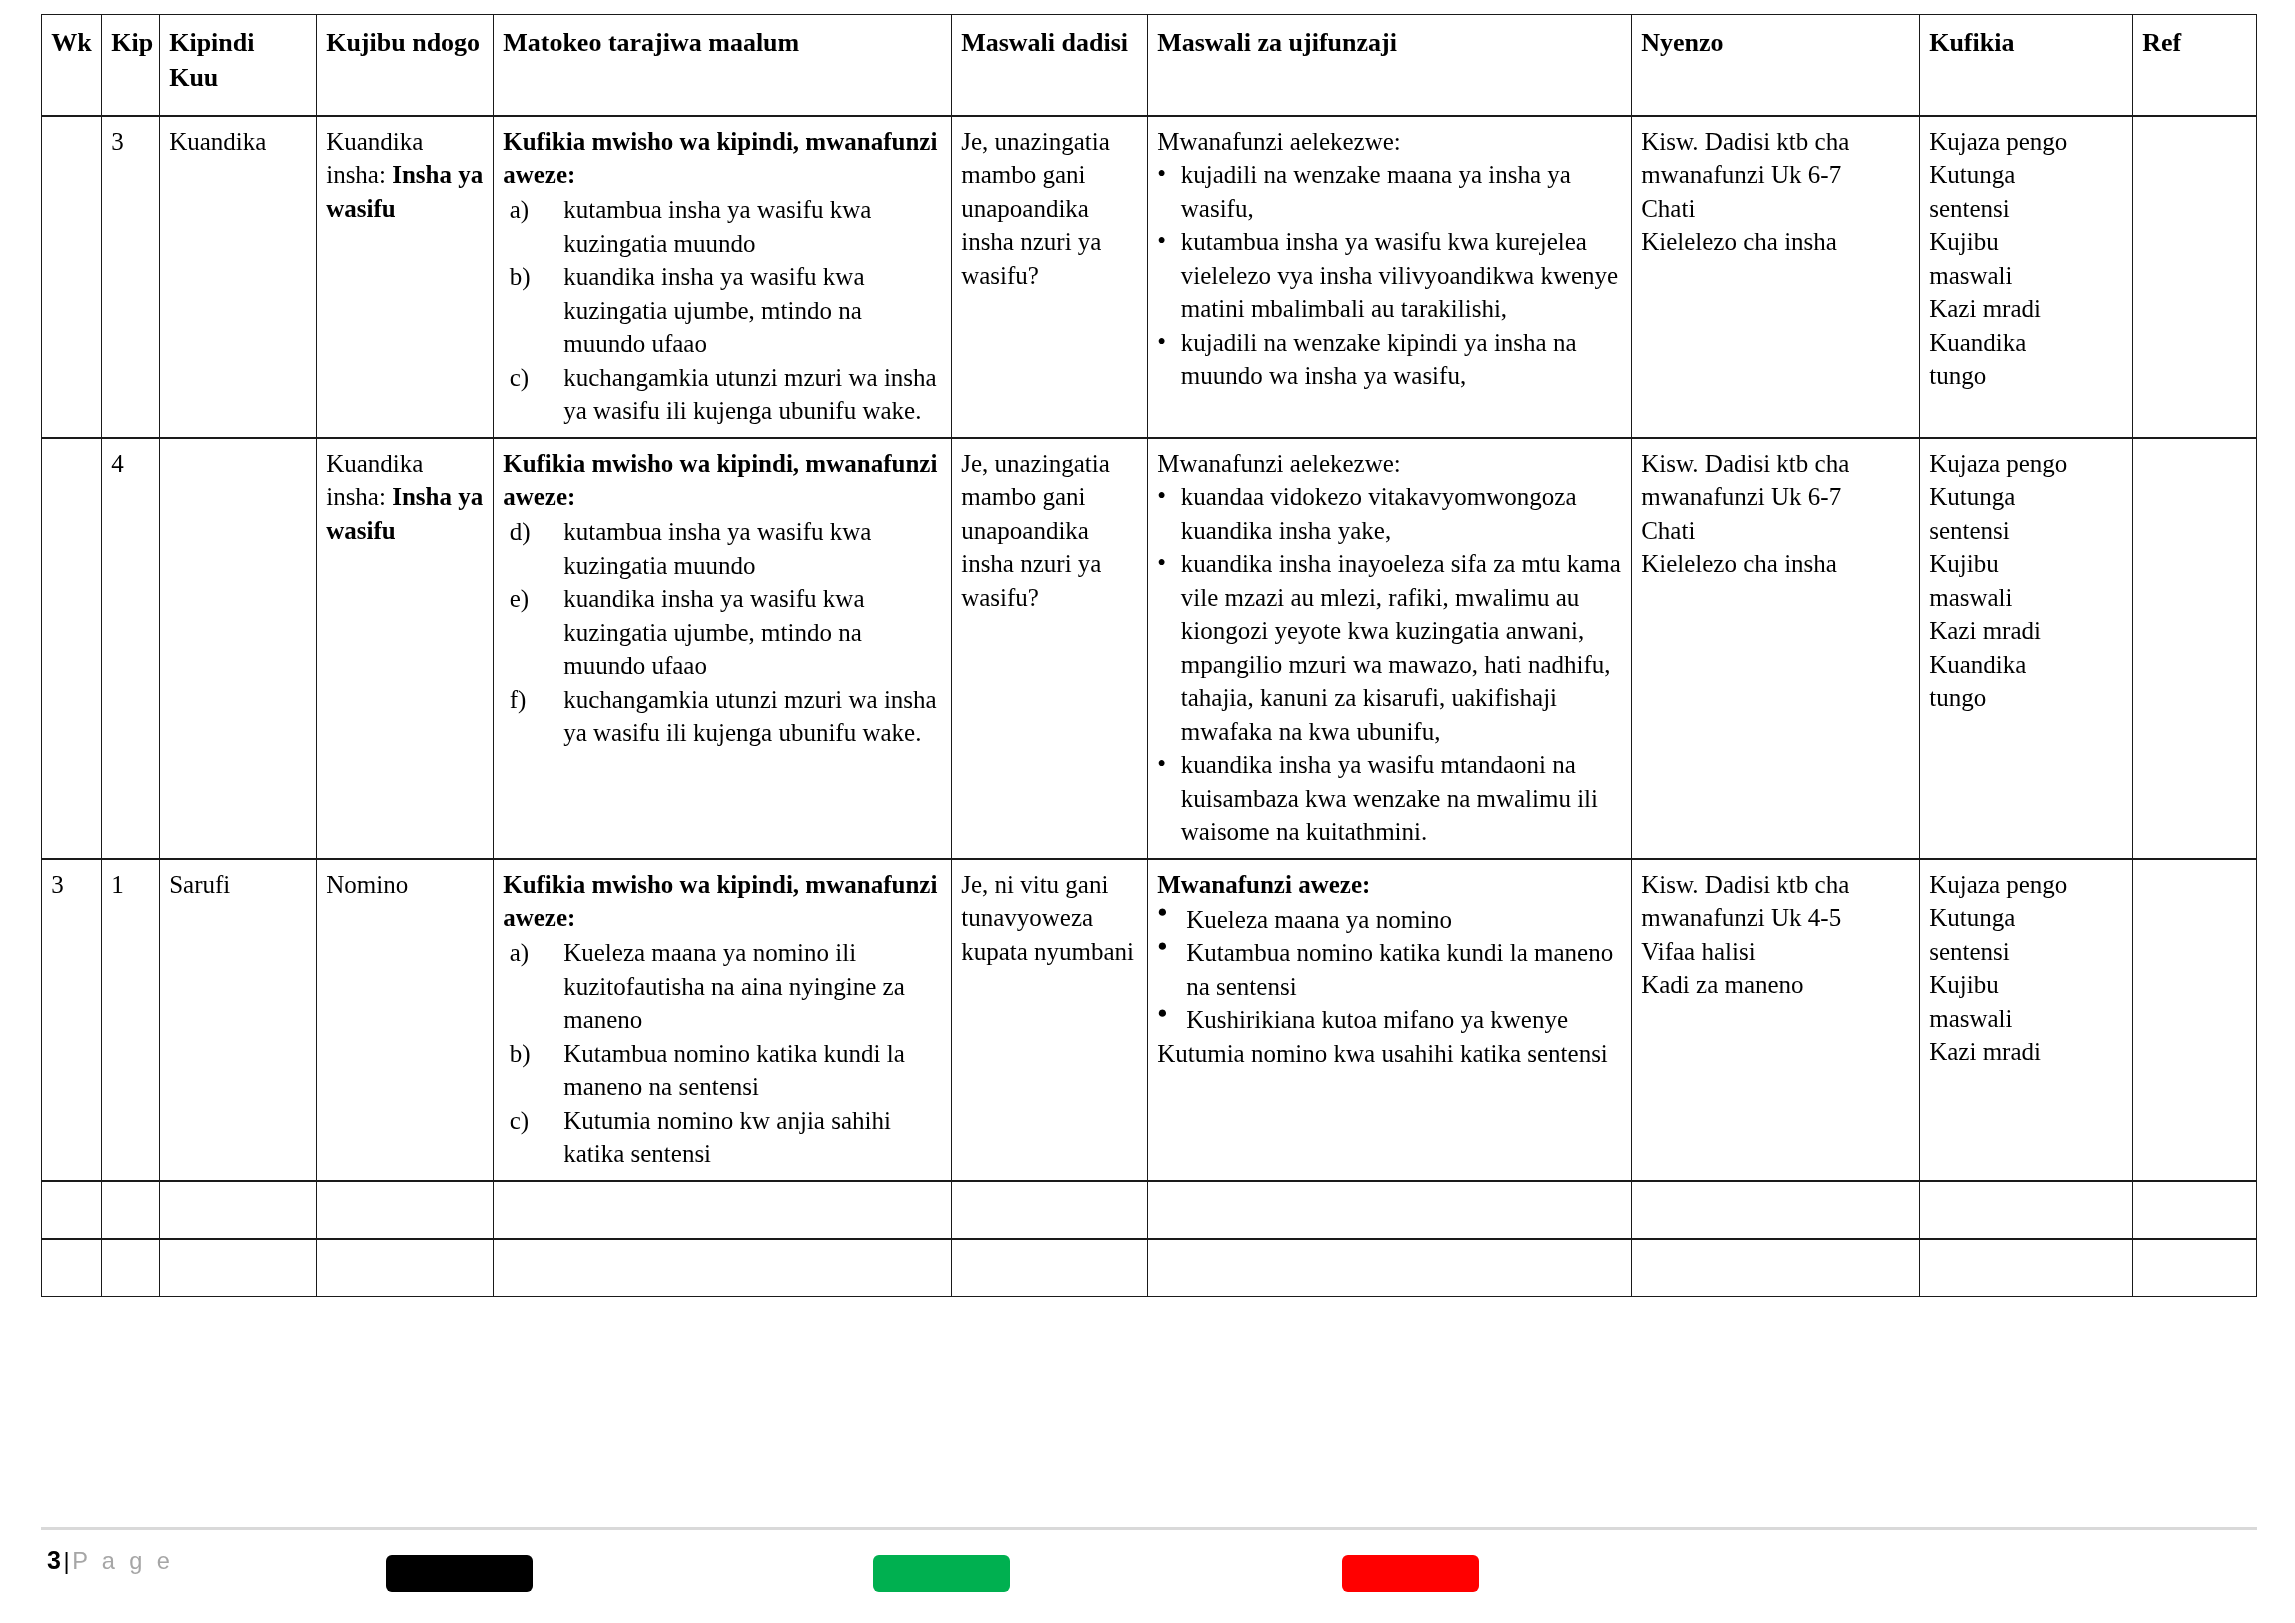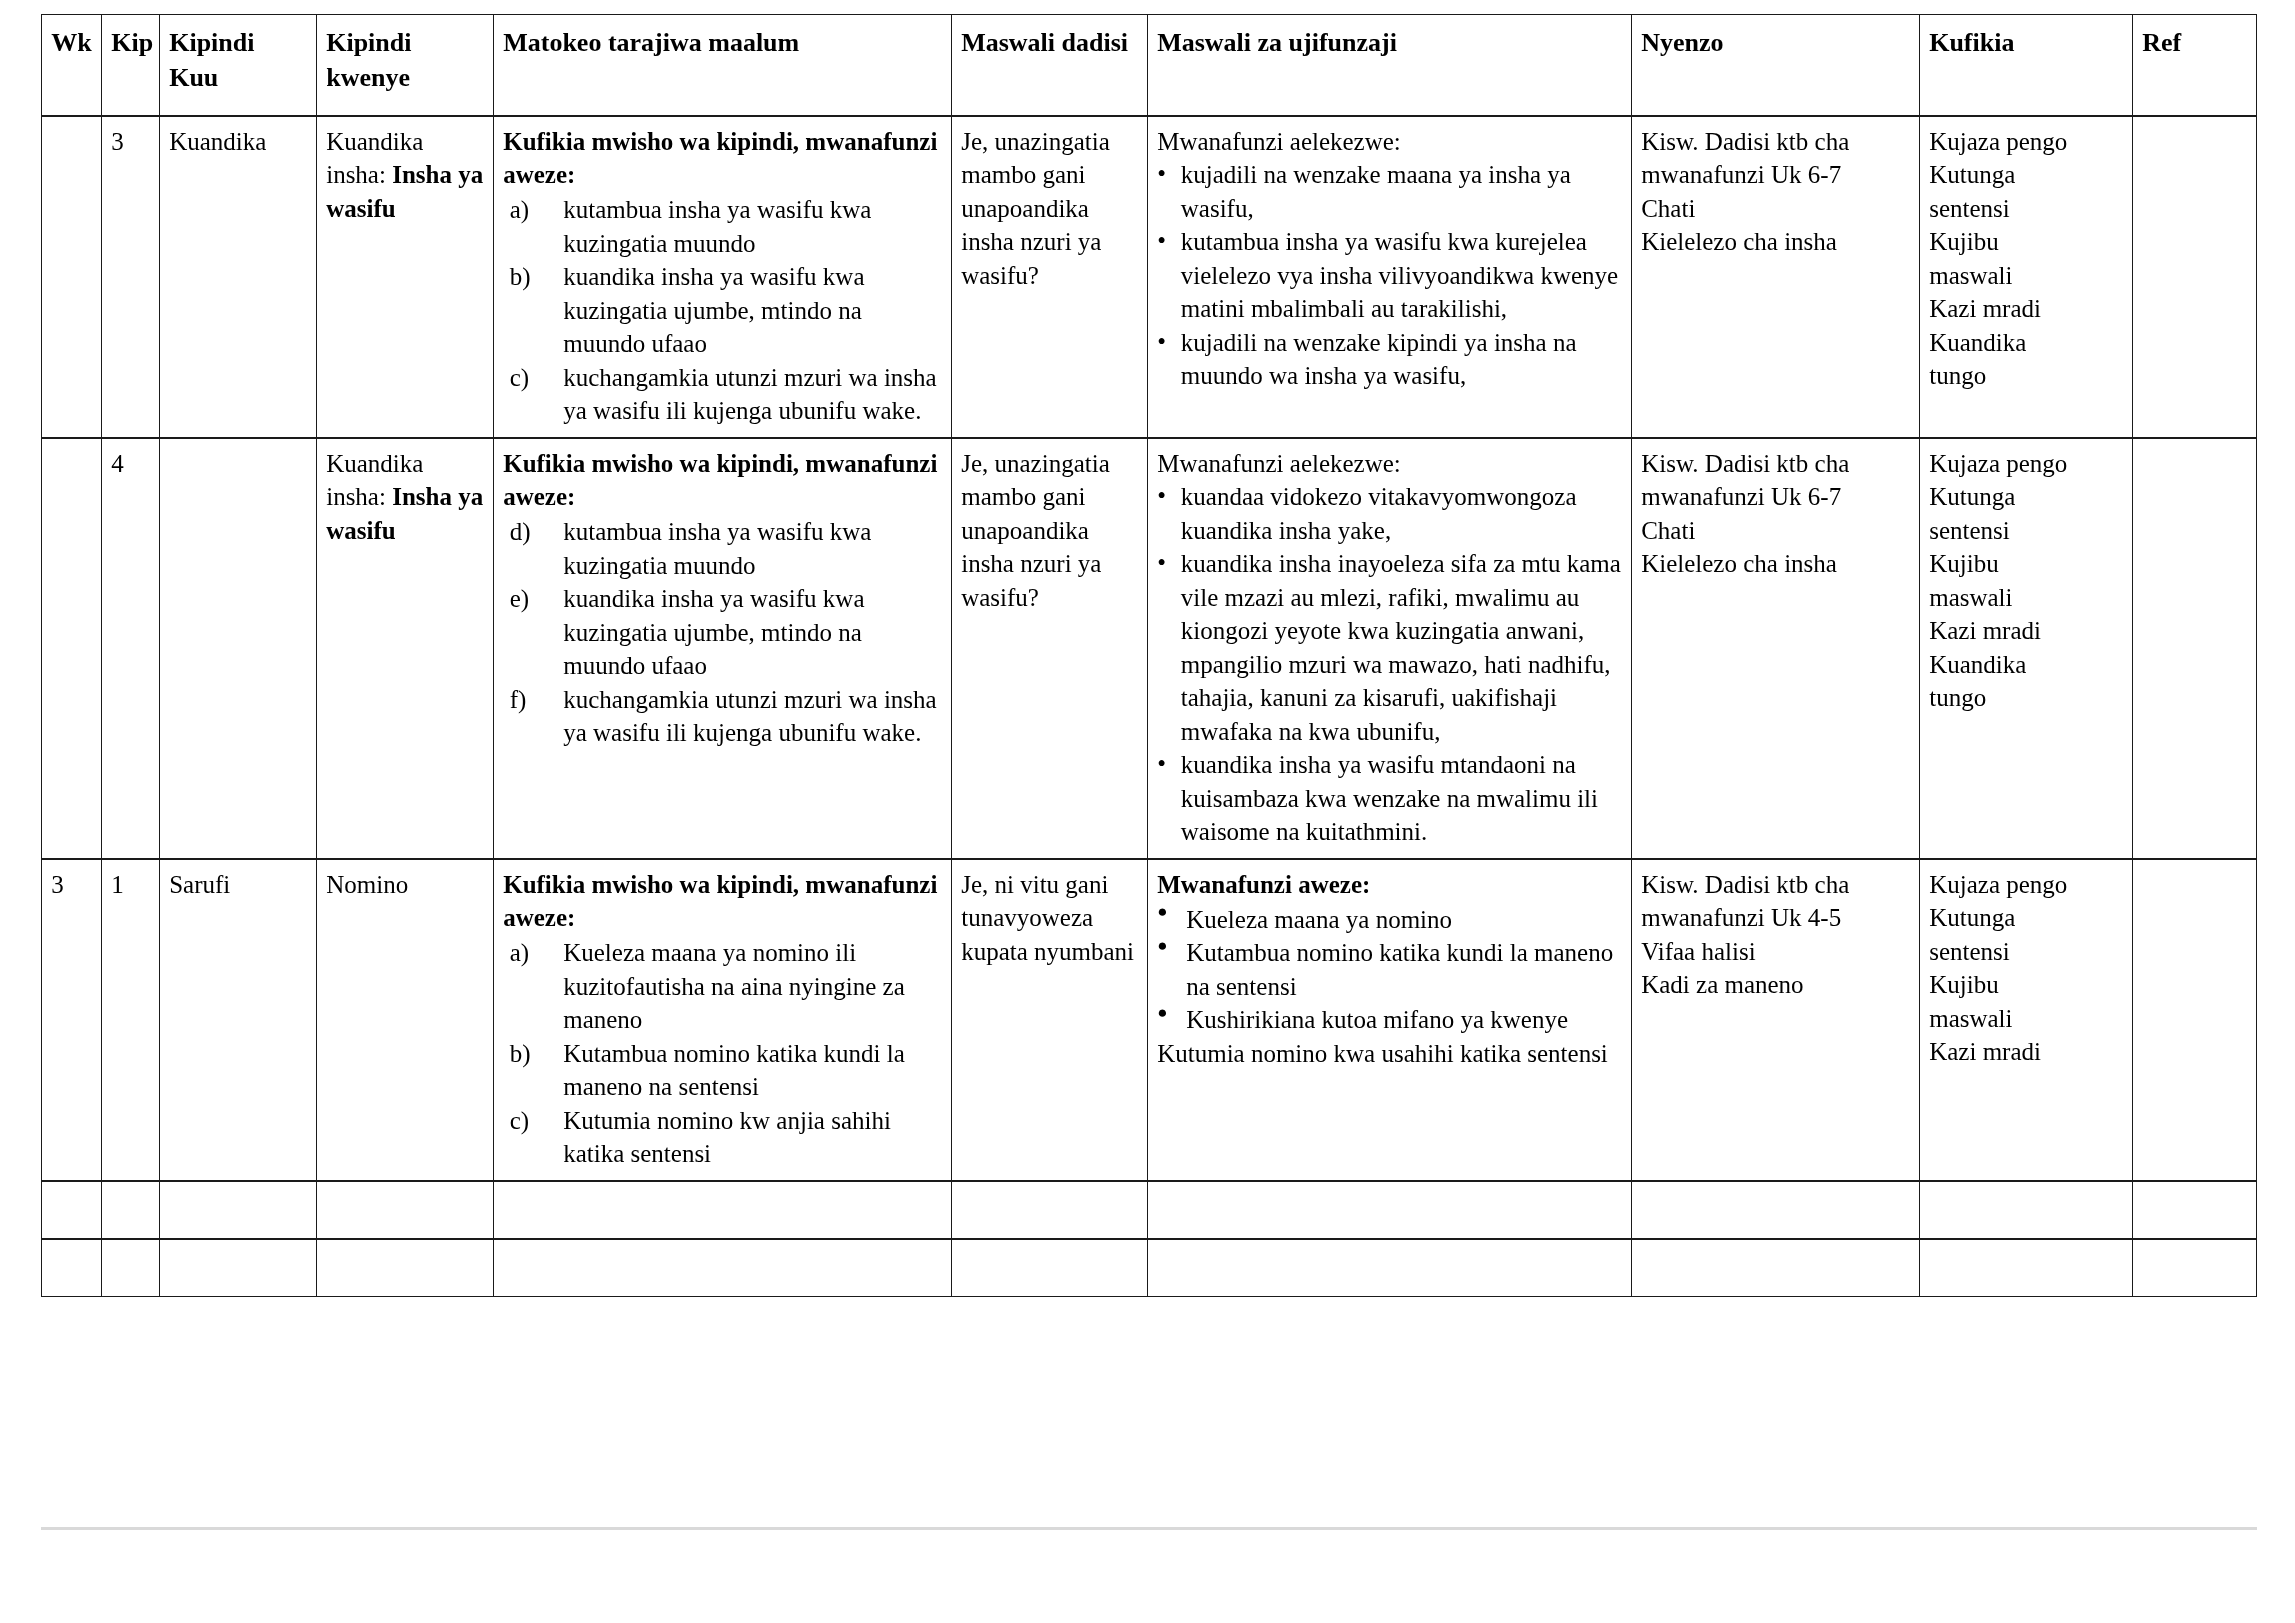--- a/index.html
+++ b/index.html
@@ -170,21 +170,21 @@
         <col class="c-shu">
         <col class="c-nye">
         <col class="c-tat">
         <col class="c-ref">
     </colgroup>
     <thead>
       <tr>
         <th>Wk</th>
         <th>Kip</th>
         <th>Kipindi Kuu</th>
-        <th>Kipindi kwenye</th>
+        <th>Kujibu ndogo</th>
         <th>Matokeo tarajiwa maalum</th>
         <th>Maswali dadisi</th>
         <th>Maswali za ujifunzaji</th>
         <th>Nyenzo</th>
         <th>Kufikia</th>
         <th>Ref</th>
       </tr>
     </thead>
     <tbody>
         <tr>
@@ -325,15 +325,23 @@
           <td></td>
           <td></td>
           <td></td>
           <td></td>
         </tr>
       </tbody>
   </table>
 
   <div class="footer-rule"></div>
 
+  <div class="footer">
+    <div class="pagenum">
+      <span class="n">3</span><span class="bar">|</span><span class="w">P a g e</span>
+    </div>
+    <div class="swatch sw-black"></div>
+    <div class="swatch sw-green"></div>
+    <div class="swatch sw-red"></div>
+  </div>
 
 </div>
 
 
 </body></html>

